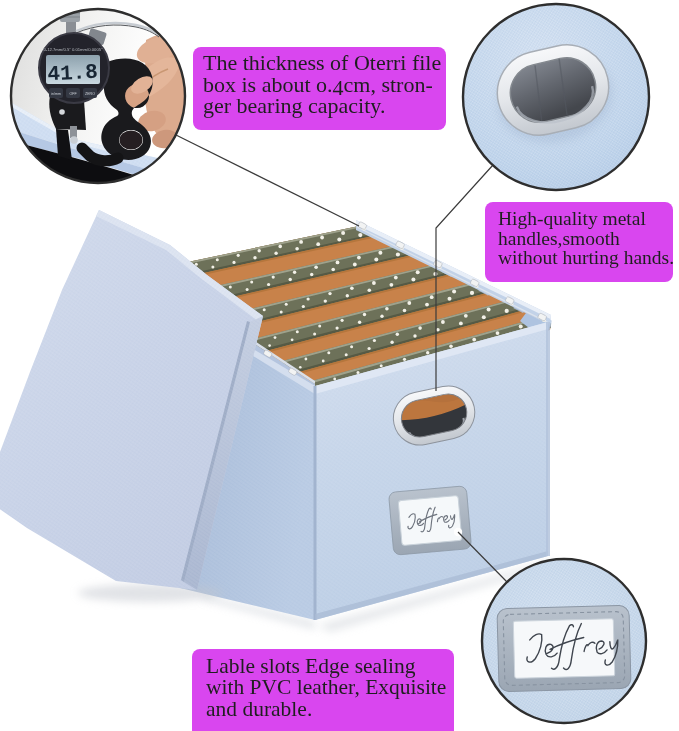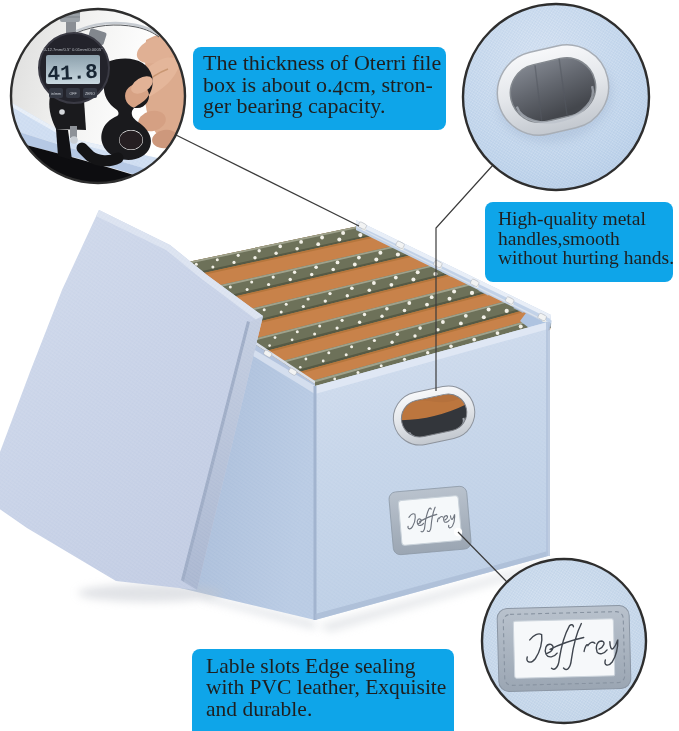--- a/index.html
+++ b/index.html
@@ -1,17 +1,17 @@
 <!DOCTYPE html>
 <html><head><meta charset="utf-8">
 <style>
 html,body{margin:0;padding:0;background:#ffffff;}
 #stage{position:relative;width:679px;height:731px;overflow:hidden;background:#ffffff;}
 #stage svg{position:absolute;left:0;top:0;}
-.tb{position:absolute;background:#0ea5e9;border-radius:8px;}
+.tb{position:absolute;background:#d946ef;border-radius:8px;}
 .txt{font-family:"Liberation Serif",serif;color:#1f1f1f;white-space:nowrap;}
 </style></head>
 <body>
 <div id="stage">
 <svg width="679" height="731" viewBox="0 0 679 731">
 
 <defs>
 <clipPath id="clipC1">
           <circle cx="98" cy="96" r="87"></circle>
         </clipPath>

